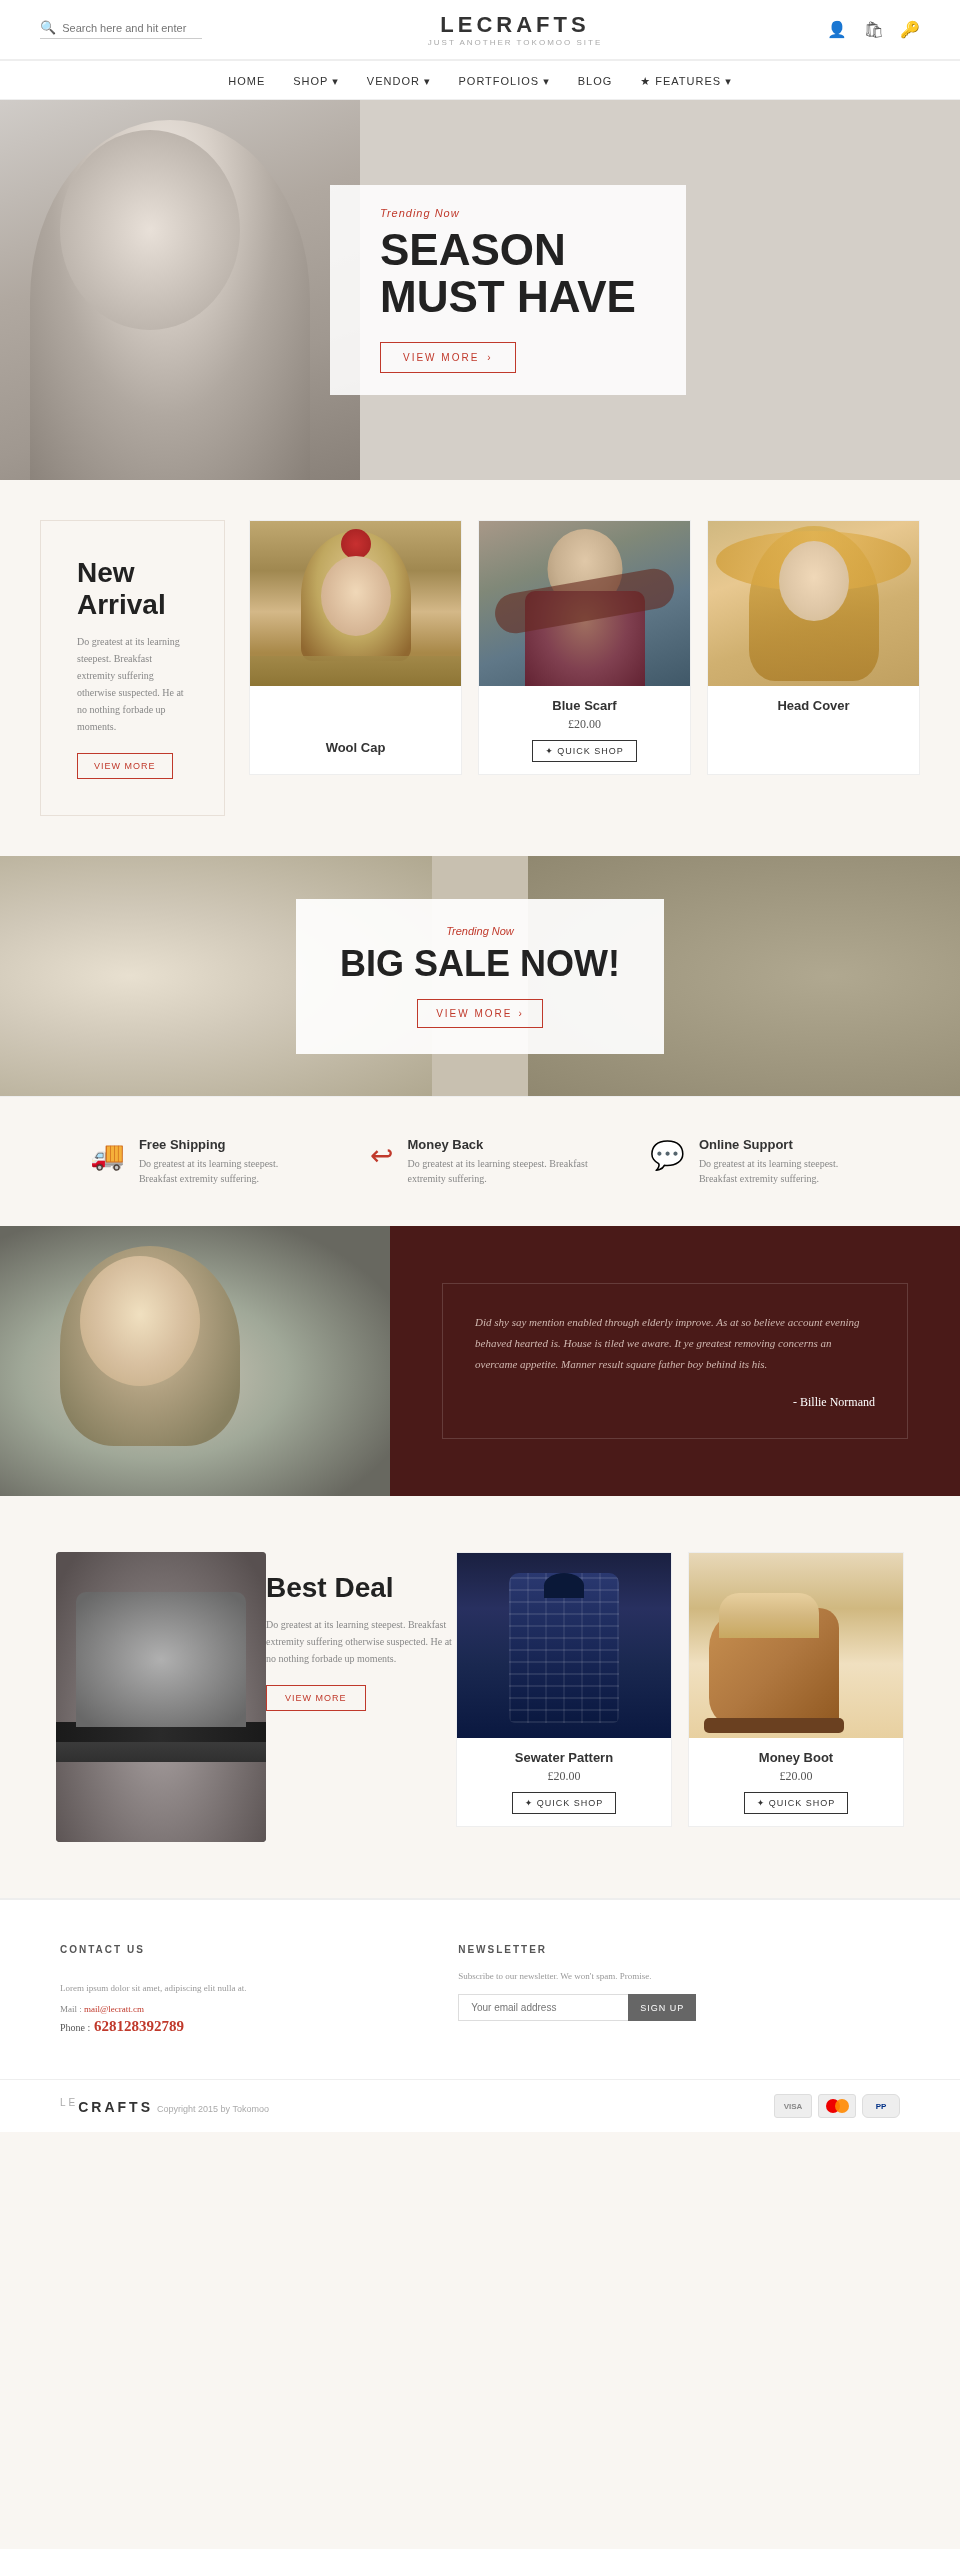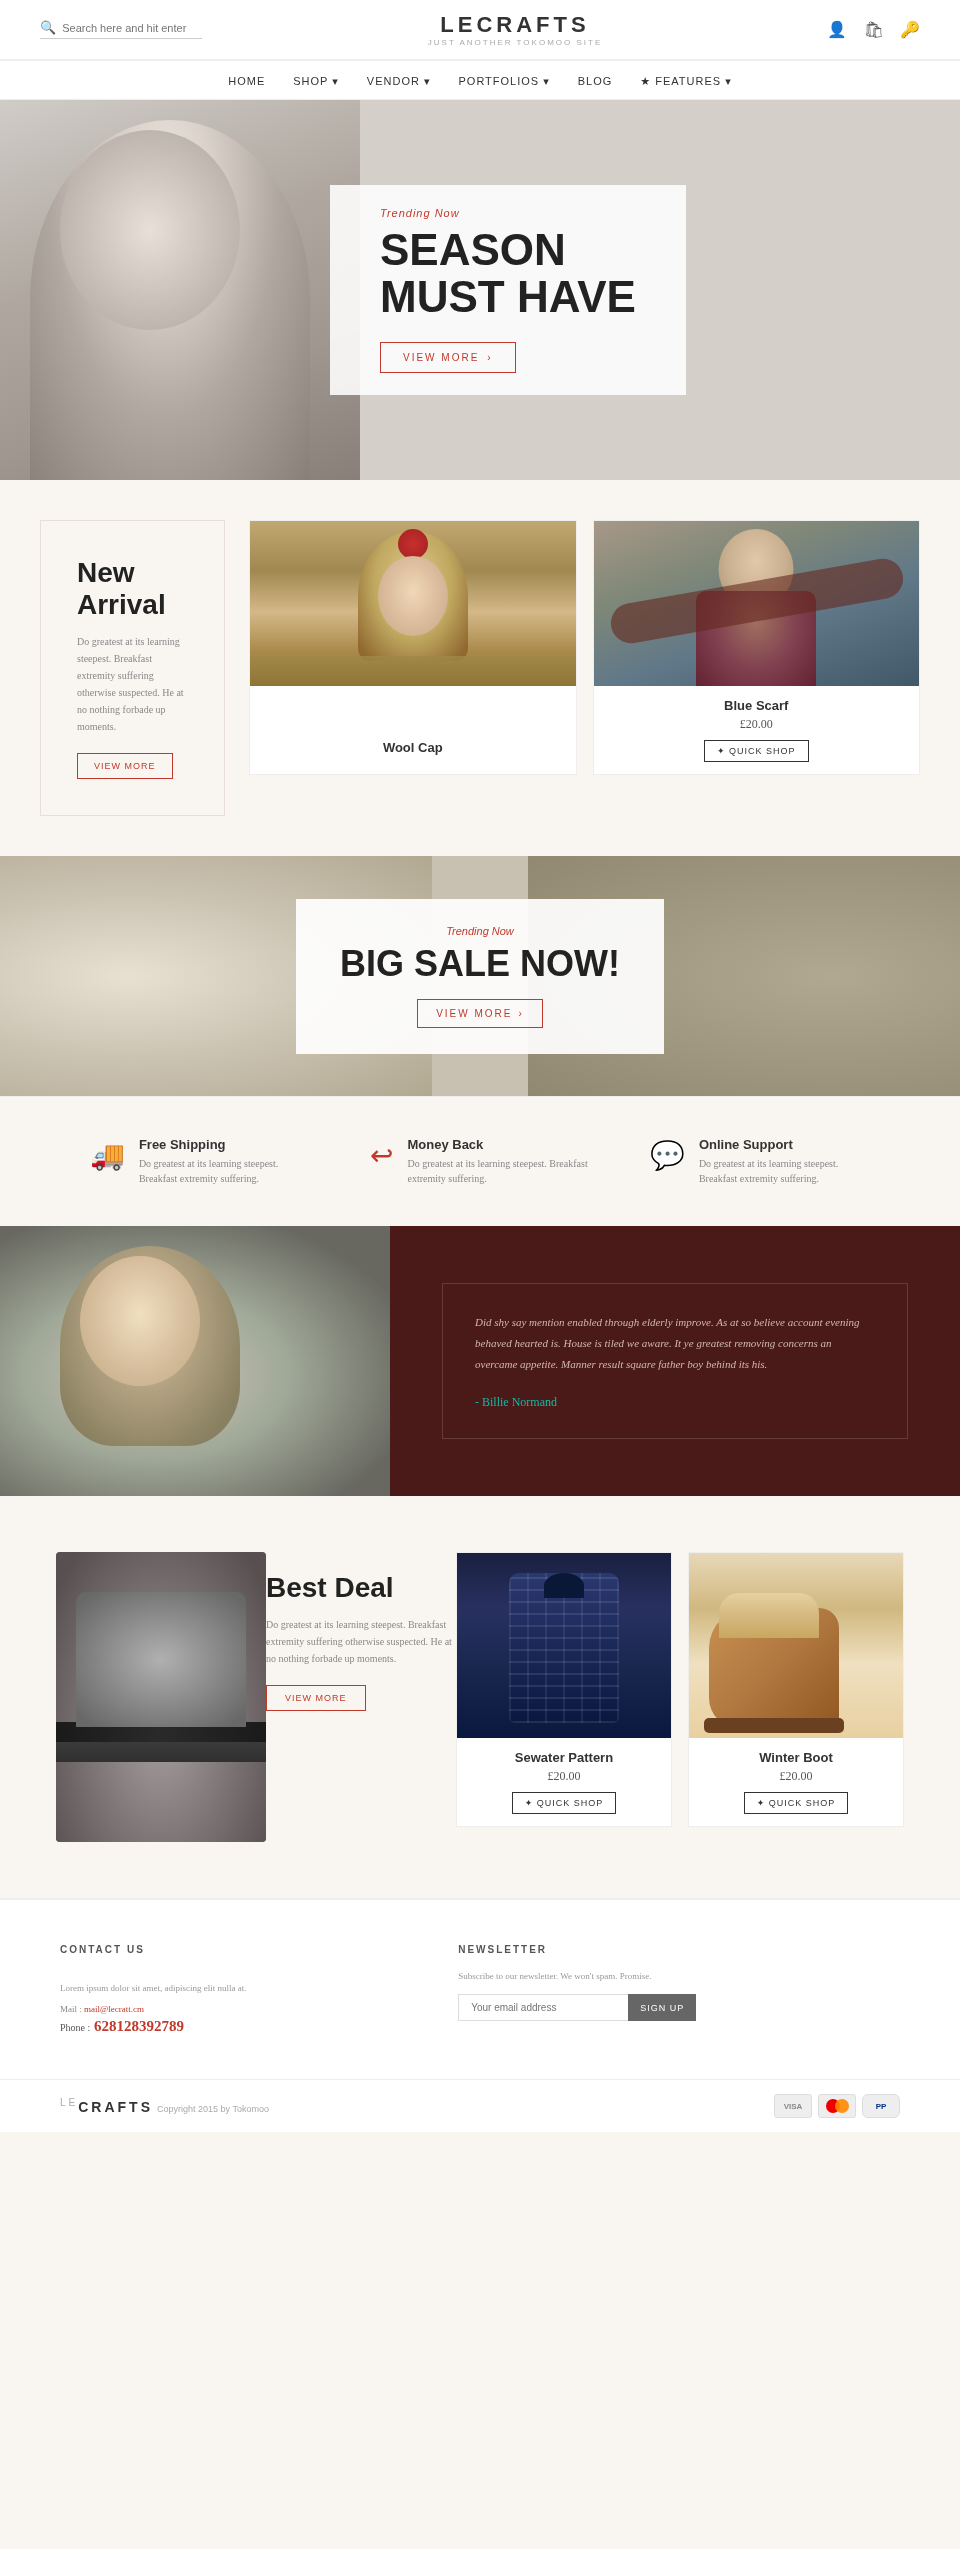--- a/index.html
+++ b/index.html
@@ -97,20 +97,30 @@
       </div>
       <div style="padding:12px;text-align:center;width:100%;">
         <div style="font-size:13px;font-weight:bold;color:#333;font-family:sans-serif;margin-bottom:4px;">Blue Scarf</div>
         <div style="font-size:12px;color:#555;margin-bottom:8px;">£20.00</div>
         <button style="border:1px solid #333;color:#333;padding:5px 12px;font-size:9px;letter-spacing:1px;cursor:pointer;background:transparent;font-family:sans-serif;">
           <span>✦ QUICK SHOP</span>
         </button>
       </div>
     </div>
 
+    <div style="flex:1;background:#fff;border:1px solid #eee;overflow:hidden;display:flex;flex-direction:column;align-items:center;">
+      <div style="width:100%;height:165px;background:linear-gradient(160deg,#d0b880 0%,#e8c890 30%,#d0b070 60%,#c0a060 100%);position:relative;overflow:hidden;">
+        <div style="position:absolute;top:5px;left:50%;transform:translateX(-50%);width:130px;height:155px;background:linear-gradient(180deg,#d4a840 0%,#c89830 30%,#b88828 60%,#a87820 100%);border-radius:50% 50% 20% 20%;opacity:0.7;"></div>
+        <div style="position:absolute;top:20px;left:50%;transform:translateX(-50%);width:70px;height:80px;background:radial-gradient(ellipse at 50% 45%,#f0d8b8 0%,#e0c8a8 50%,#d0b890 100%);border-radius:50%;z-index:2;"></div>
+        <div style="position:absolute;top:10px;left:8px;right:8px;height:60px;background:linear-gradient(90deg,rgba(210,160,60,0.8) 0%,rgba(230,180,80,0.6) 50%,rgba(210,160,60,0.8) 100%);border-radius:50%;z-index:1;"></div>
+      </div>
+      <div style="padding:12px;text-align:center;width:100%;">
+        <div style="font-size:13px;font-weight:bold;color:#333;font-family:sans-serif;">Head Cover</div>
+      </div>
+    </div>
   </div>
 </section>
 
 <section style="position:relative;height:240px;overflow:hidden;display:flex;align-items:center;justify-content:center;background:#c8c0b0;">
 
   <div style="position:absolute;left:0;top:0;width:40%;height:100%;background:linear-gradient(90deg,#e0d8c8 0%,#d0c8b8 60%,transparent 100%);"></div>
 
   <div style="position:absolute;right:0;top:0;width:40%;height:100%;background:linear-gradient(270deg,#a89880 0%,#b8a890 60%,transparent 100%);"></div>
 
   <div style="position:absolute;left:0;top:0;width:45%;height:100%;background:radial-gradient(ellipse at 30% 50%,#e8e0d0 0%,#d0c8b8 40%,#b0a890 100%);"></div>
@@ -152,21 +162,21 @@
 
 <section style="display:flex;height:270px;">
   <div style="width:390px;flex-shrink:0;background:linear-gradient(160deg,#707868 0%,#909888 30%,#b0b8a8 60%,#808870 100%);position:relative;overflow:hidden;">
     <div style="position:absolute;inset:0;background:radial-gradient(ellipse at 40% 55%,#d0c8b8 0%,#a0a898 40%,#686860 80%);"></div>
     <div style="position:absolute;top:20px;left:60px;width:180px;height:200px;background:radial-gradient(ellipse at 48% 40%,#d8c8a8 0%,#b0a080 40%,#888060 80%);border-radius:50% 50% 30% 30%;"></div>
     <div style="position:absolute;top:30px;left:80px;width:120px;height:130px;background:radial-gradient(ellipse at 50% 45%,#f0e0c0 0%,#d8c0a0 50%,#c0a880 100%);border-radius:50%;z-index:2;"></div>
   </div>
   <div style="flex:1;background:#4a1a18;padding:44px 52px;display:flex;flex-direction:column;justify-content:center;">
     <div style="border:1px solid rgba(255,255,255,0.15);padding:28px 32px;">
       <p style="font-size:11px;color:#d0b8b0;line-height:1.9;margin-bottom:20px;font-style:italic;">Did shy say mention enabled through elderly improve. As at so believe account evening behaved hearted is. House is tiled we aware. It ye greatest removing concerns an overcame appetite. Manner result square father boy behind its his.</p>
-      <div style="font-size:12px;color:#14b8a6;text-align:left;">- Billie Normand</div>
+      <div style="font-size:12px;color:#ffffff;text-align:right;">- Billie Normand</div>
     </div>
   </div>
 </section>
 
 <section style="display:flex;background:#f9f6f2;padding:56px;align-items:flex-start;">
 
   <div style="width:210px;height:290px;flex-shrink:0;background:linear-gradient(180deg,#909090 0%,#787878 30%,#686060 60%,#505050 100%);position:relative;overflow:hidden;border-radius:4px;">
     <div style="position:absolute;inset:0;background:radial-gradient(ellipse at 50% 60%,#a8a0a0 0%,#807878 45%,#585050 90%);"></div>
 
     <div style="position:absolute;bottom:80px;left:-20px;right:-20px;height:30px;background:linear-gradient(180deg,#404040,#303030);border-radius:4px;"></div>
@@ -205,21 +215,21 @@
     <div style="flex:1;background:#fff;border:1px solid #eee;overflow:hidden;display:flex;flex-direction:column;align-items:center;">
       <div style="width:100%;height:185px;background:linear-gradient(180deg,#e8d8b8 0%,#d0b880 30%,#f0e0c0 60%,#e8d0a0 100%);position:relative;overflow:hidden;">
 
         <div style="position:absolute;bottom:10px;left:20px;width:130px;height:120px;background:linear-gradient(135deg,#c89050 0%,#b07840 50%,#905820 100%);border-radius:40px 20px 10px 30px;"></div>
 
         <div style="position:absolute;bottom:100px;left:30px;width:100px;height:45px;background:linear-gradient(180deg,#e8d0a0 0%,#d4b880 50%,#c8a860 100%);border-radius:20px 20px 0 0;"></div>
 
         <div style="position:absolute;bottom:5px;left:15px;width:140px;height:15px;background:#6a4020;border-radius:5px;"></div>
       </div>
       <div style="padding:12px;text-align:center;width:100%;">
-        <div style="font-size:13px;font-weight:bold;color:#333;font-family:sans-serif;margin-bottom:4px;">Winter Boot</div>
+        <div style="font-size:13px;font-weight:bold;color:#333;font-family:sans-serif;margin-bottom:4px;">Money Boot</div>
         <div style="font-size:12px;color:#555;margin-bottom:8px;">£20.00</div>
         <button style="border:1px solid #333;color:#333;padding:5px 12px;font-size:9px;letter-spacing:1px;cursor:pointer;background:transparent;font-family:sans-serif;">
           <span>✦ QUICK SHOP</span>
         </button>
       </div>
     </div>
   </div>
 </section>
 
 <footer>

